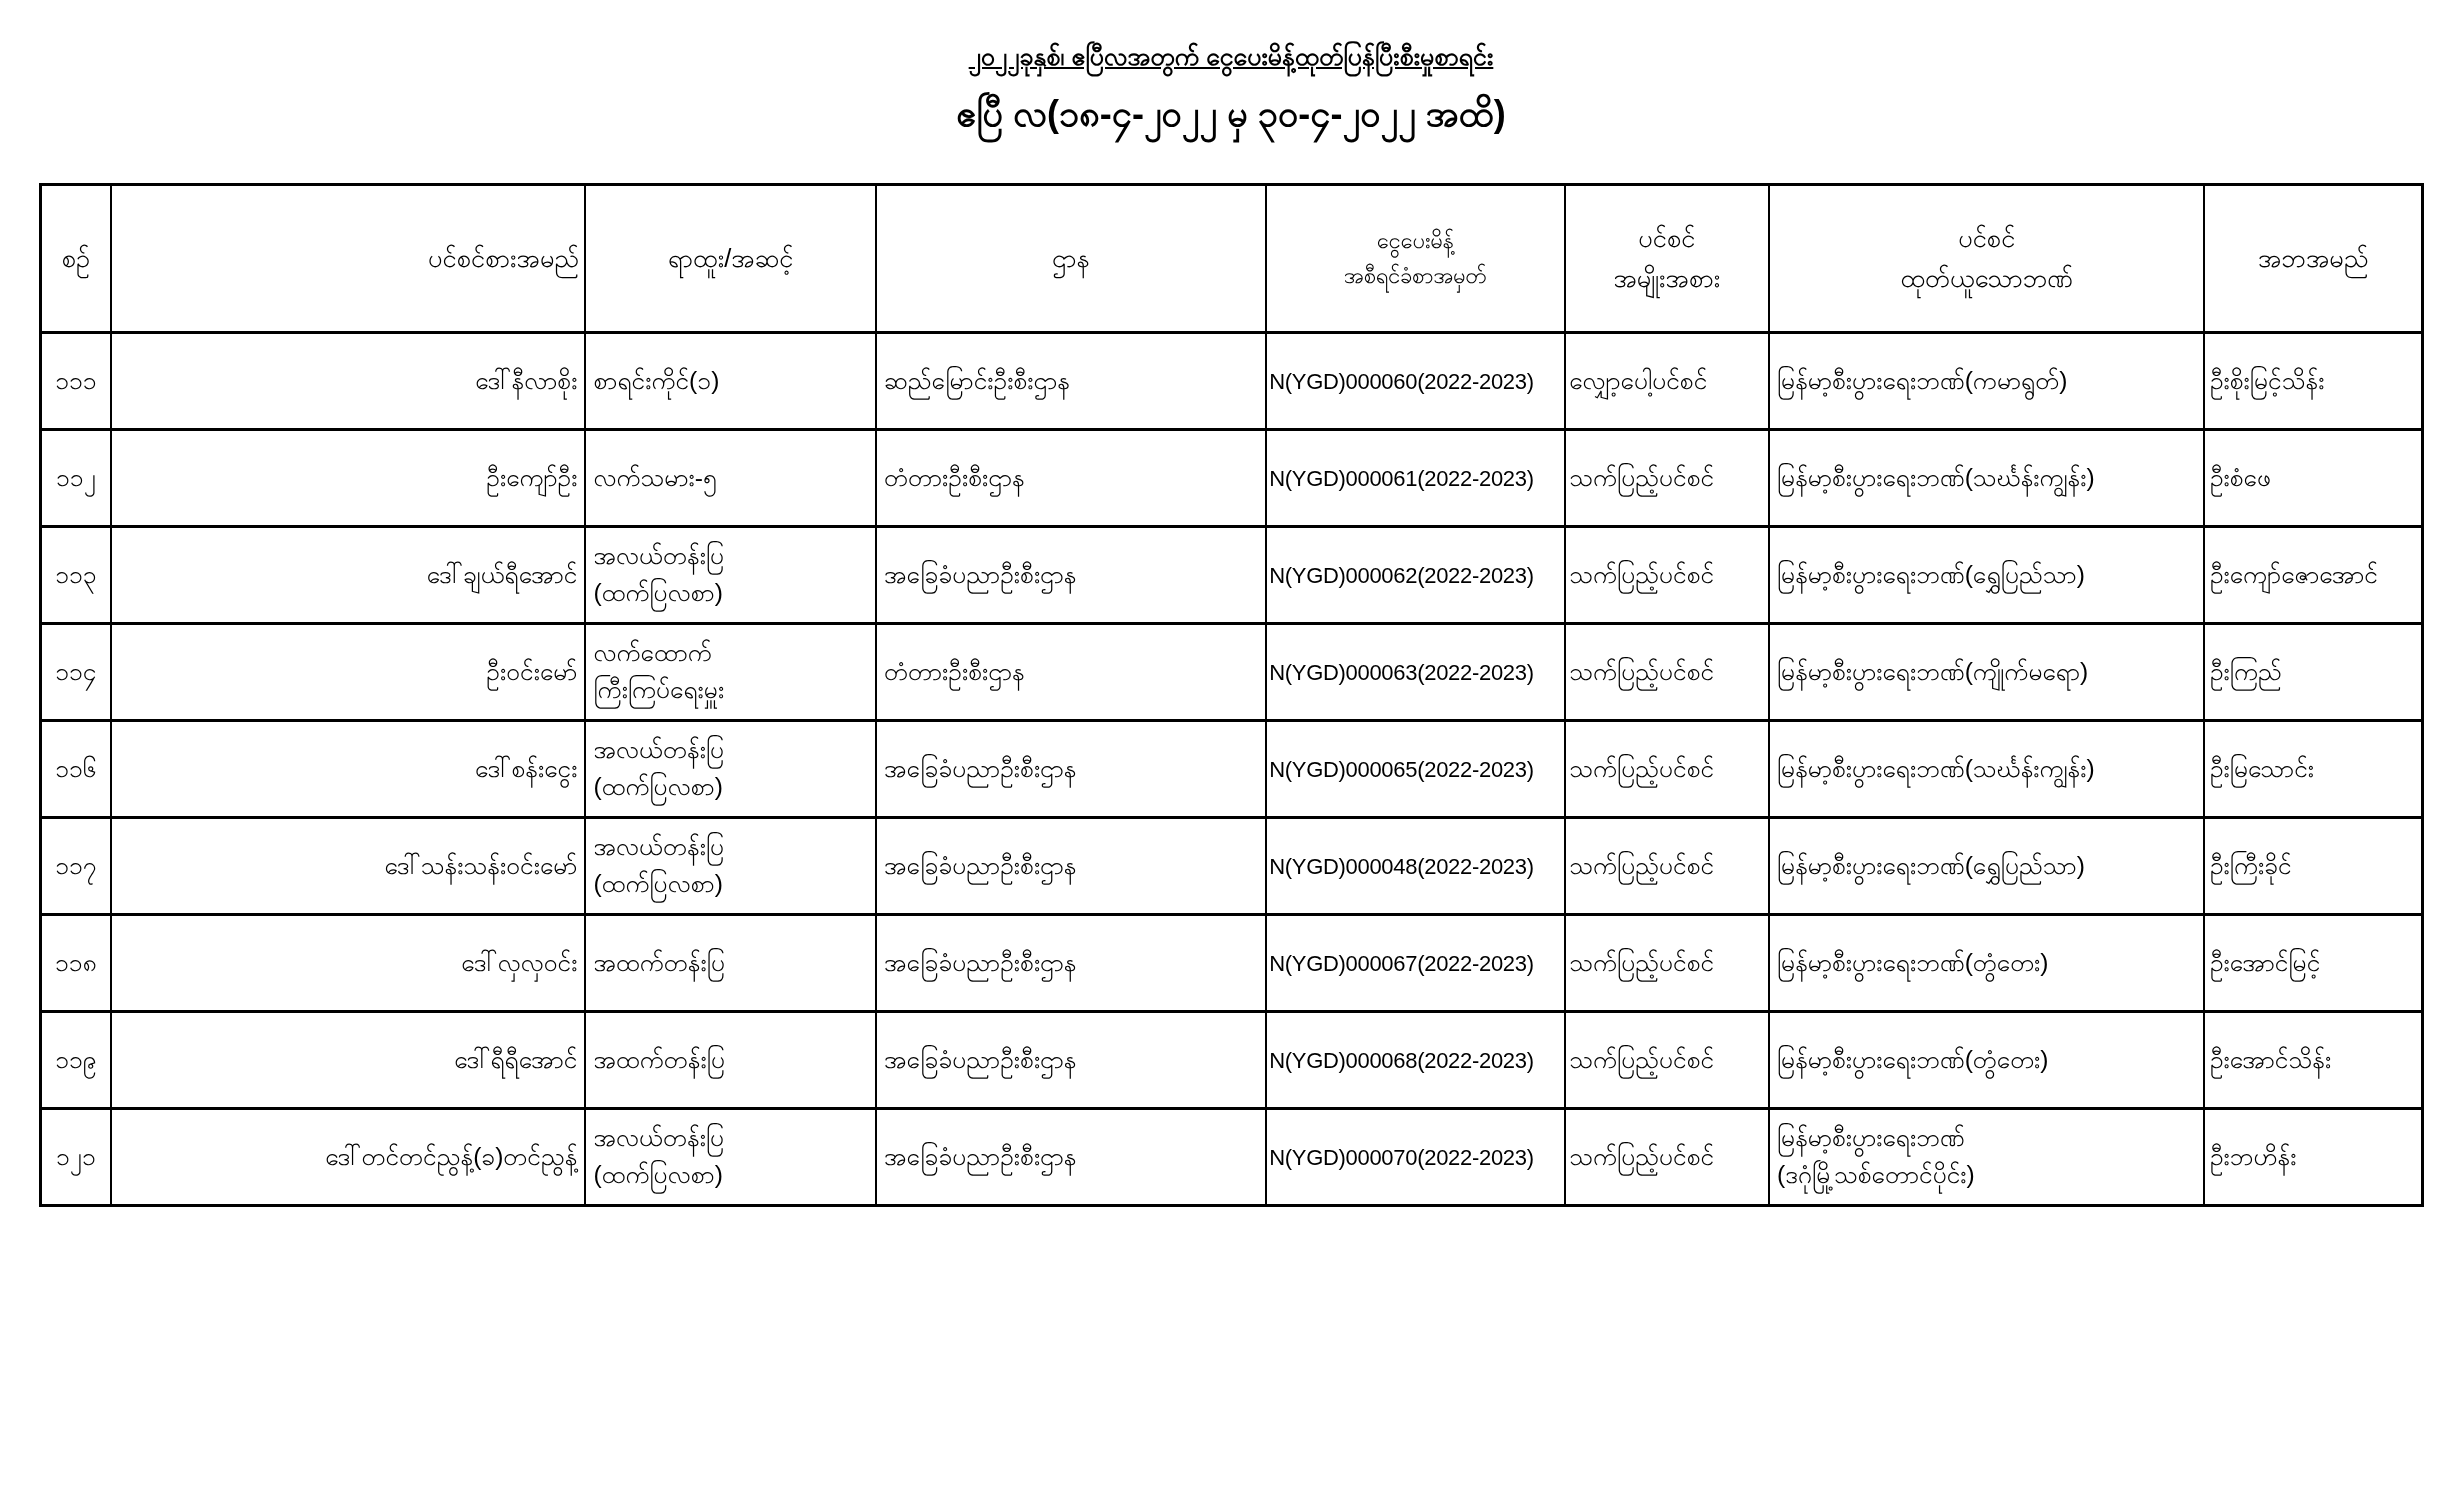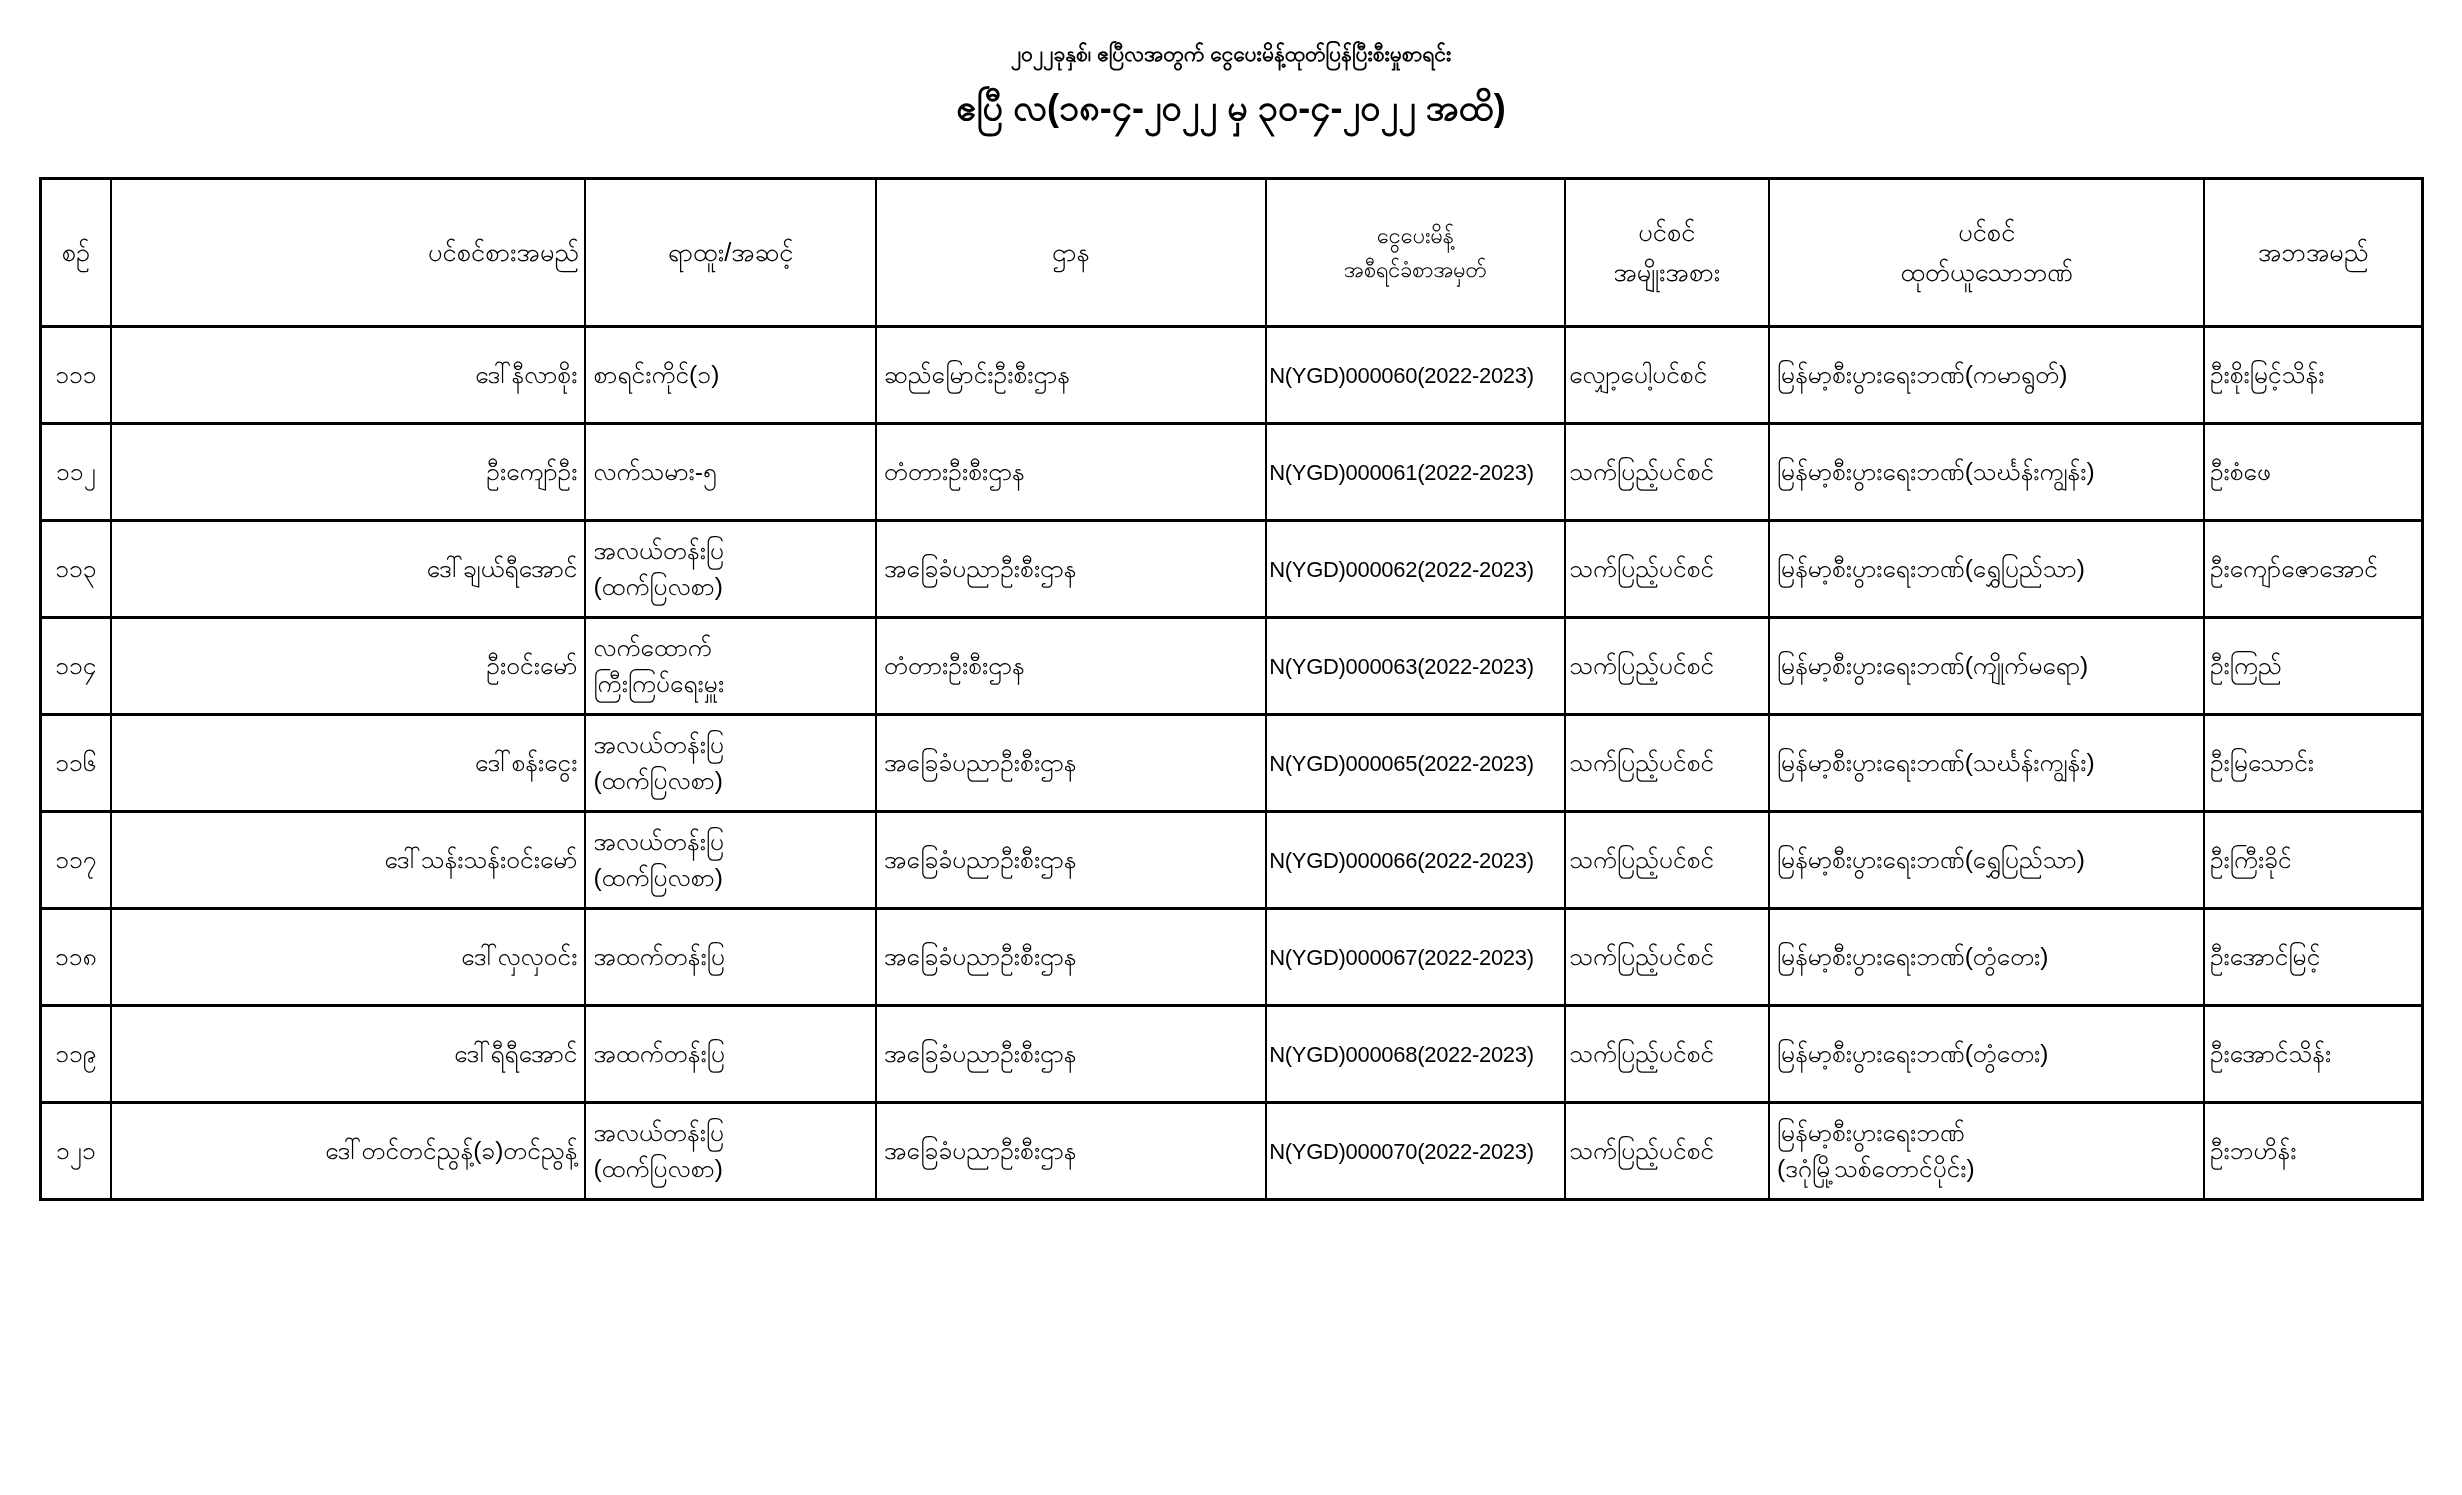--- a/index.html
+++ b/index.html
@@ -15,22 +15,23 @@
     color: #000000;
     font-family: "Liberation Sans", "DejaVu Sans", sans-serif;
     overflow: hidden;
   }
   .title-block {
     padding-top: 39px;
     text-align: center;
     font-weight: bold;
   }
   .title-line1 {
-    font-size: 21px;
+    font-size: 25px;
     line-height: 1.4;
+    text-decoration: underline;
   }
   .title-line2 {
     font-size: 36px;
     line-height: 1.5;
     margin-top: 13px;
   }
   table.pension-table {
     border-collapse: collapse;
     table-layout: fixed;
     width: 2385px;
@@ -160,21 +161,21 @@
           <td class="col-5">သက်ပြည့်ပင်စင်</td>
           <td class="col-6">မြန်မာ့စီးပွားရေးဘဏ်(သင်္ဃန်းကျွန်း)</td>
           <td class="col-7">ဦးမြသောင်း</td>
         </tr>
         <tr>
           <td class="col-0">၁၁၇</td>
           <td class="col-1">ဒေါ်သန်းသန်းဝင်းမော်</td>
           <td class="col-2">အလယ်တန်းပြ
 (ထက်ပြလစာ)</td>
           <td class="col-3">အခြေခံပညာဦးစီးဌာန</td>
-          <td class="col-4">N(YGD)000066(2022-2023)</td>
+          <td class="col-4">N(YGD)000048(2022-2023)</td>
           <td class="col-5">သက်ပြည့်ပင်စင်</td>
           <td class="col-6">မြန်မာ့စီးပွားရေးဘဏ်(ရွှေပြည်သာ)</td>
           <td class="col-7">ဦးကြီးခိုင်</td>
         </tr>
         <tr>
           <td class="col-0">၁၁၈</td>
           <td class="col-1">ဒေါ်လှလှဝင်း</td>
           <td class="col-2">အထက်တန်းပြ</td>
           <td class="col-3">အခြေခံပညာဦးစီးဌာန</td>
           <td class="col-4">N(YGD)000067(2022-2023)</td>

